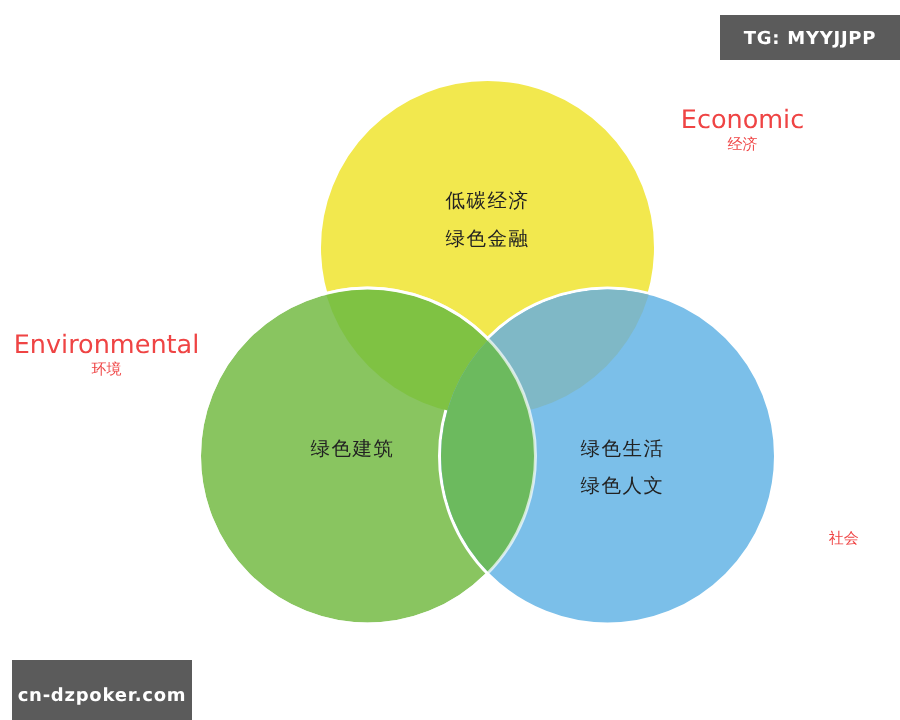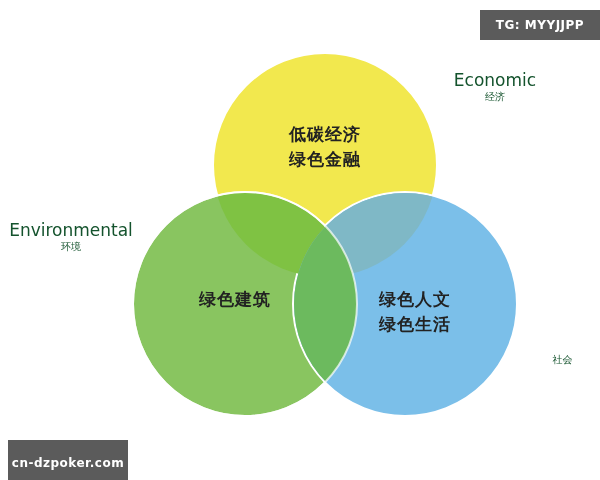--- a/index.html
+++ b/index.html
@@ -3,28 +3,28 @@
 <meta charset="utf-8">
 <style>
   html, body { margin: 0; padding: 0; }
   body {
     width: 600px; height: 480px; position: relative; overflow: hidden;
     background: #ffffff;
     font-family: "DejaVu Sans", "Liberation Sans", sans-serif;
   }
   .venn { position: absolute; left: 0; top: 0; }
   .label-block {
-    position: absolute; text-align: center; color: #14532d;
+    position: absolute; text-align: center; color: #ef4444;
     line-height: 1.25;
   }
   .label-en { font-size: 17px; display: block; }
   .label-cn { font-size: 10px; display: block; }
   .circle-text {
     position: absolute; text-align: center; color: #222;
-    font-size: 17px; line-height: 25px; font-weight: bold; letter-spacing: 1px;
+    font-size: 13px; line-height: 25px; font-weight: normal; letter-spacing: 1px;
   }
   .badge {
     position: absolute; background: #5b5b5b; color: #ffffff;
     font-size: 12px; font-weight: bold; letter-spacing: 0.5px;
     display: flex; align-items: center; justify-content: center;
   }
 </style>
 </head>
 <body>
 
@@ -50,22 +50,22 @@
 </svg>
 
 <div class="circle-text" style="left:265px; top:122px; width:120px;">
   <div>低碳经济</div>
   <div>绿色金融</div>
 </div>
 <div class="circle-text" style="left:175px; top:287px; width:120px;">
   <div>绿色建筑</div>
 </div>
 <div class="circle-text" style="left:355px; top:287px; width:120px;">
+  <div>绿色生活</div>
   <div>绿色人文</div>
-  <div>绿色生活</div>
 </div>
 
 <div class="label-block" style="left:440px; top:70px; width:110px;">
   <span class="label-en">Economic</span>
   <span class="label-cn">经济</span>
 </div>
 <div class="label-block" style="left:2px; top:220px; width:138px;">
   <span class="label-en">Environmental</span>
   <span class="label-cn">环境</span>
 </div>

